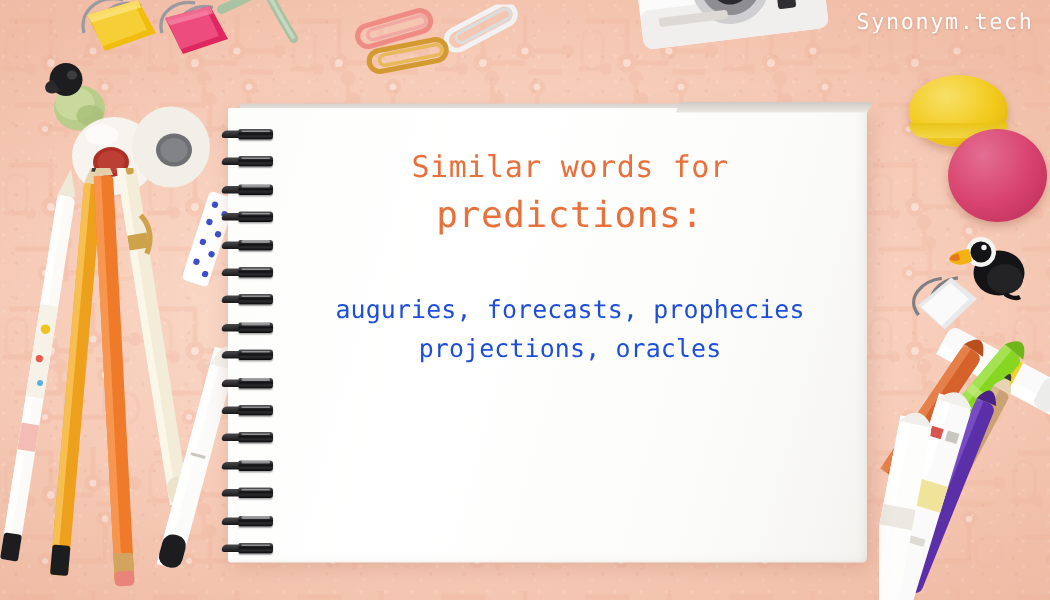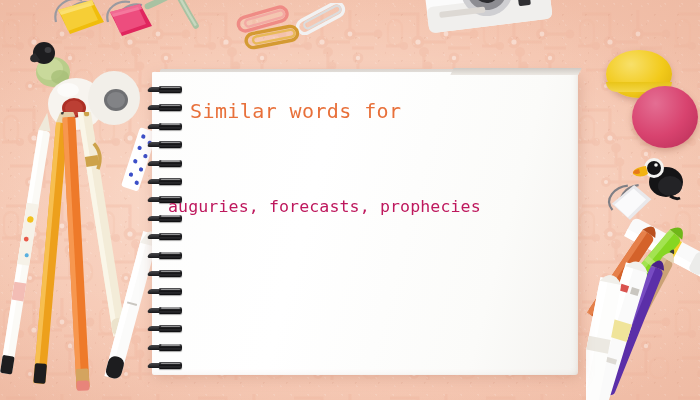--- a/index.html
+++ b/index.html
@@ -161,20 +161,21 @@
     border-radius: 1px;
   }
 
   
   .pad-text {
     position: absolute;
     left: 38px;
     top: 0;
     width: 380px;
     height: 303px;
+    text-align: center;
     z-index: 45;
   }
   #title-line1 {
     position: absolute;
     left: 0;
     top: 27px;
     width: 380px;
     font-family: "DejaVu Sans Mono", monospace;
     font-size: 20px;
     letter-spacing: .4px;
@@ -194,21 +195,21 @@
   }
   #wordlist {
     position: absolute;
     left: -22px;
     top: 122px;
     width: 424px;
     font-family: "DejaVu Sans Mono", monospace;
     font-size: 16.6px;
     line-height: 25.5px;
     letter-spacing: .1px;
-    color: #be185d;
+    color: #1d4ed8;
   }
   #wordlist div { white-space: nowrap; }
 
   
   .prop { position: absolute; }
 
   
   .macaron {
     position: absolute;
     border-radius: 50%;
@@ -572,20 +573,23 @@
         </div>
         <div class="ring" style="top: 290px;">
           <b></b>
           <i></i>
           <s></s>
         </div>
       </div>
 
     <div class="pad-text">
       <div id="title-line1">Similar words for</div>
+      <div id="title-line2">predictions:</div>
       <div id="wordlist">
           <div>auguries, forecasts, prophecies</div>
+          <div>projections, oracles</div>
         </div>
     </div>
   </div>
 
+  <div id="logo">Synonym.tech</div>
 
 </div>
 
 </body></html>

